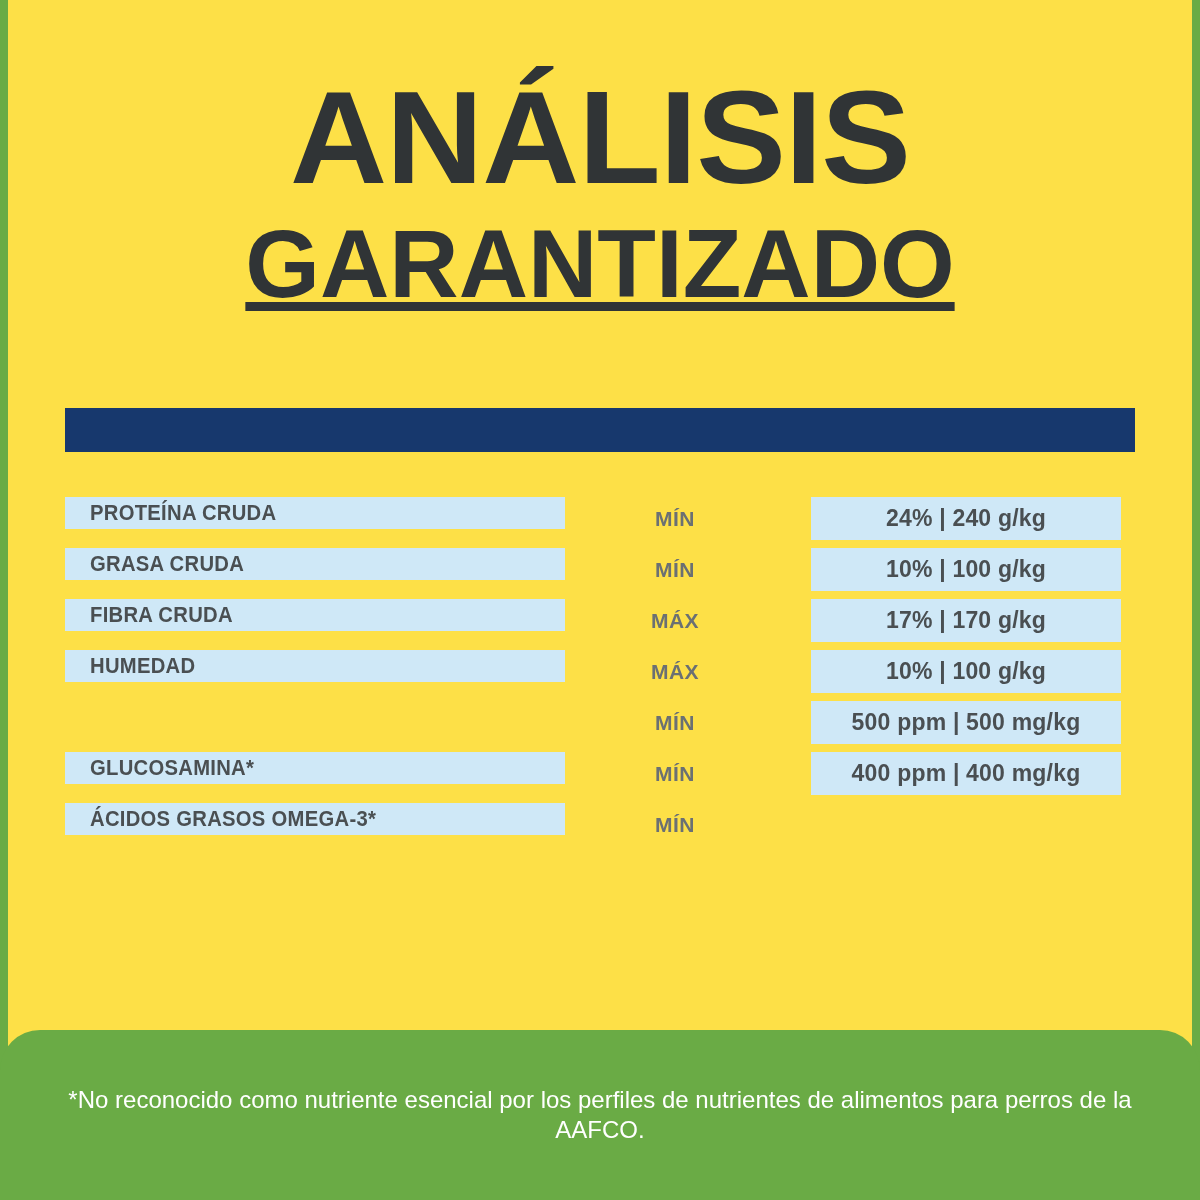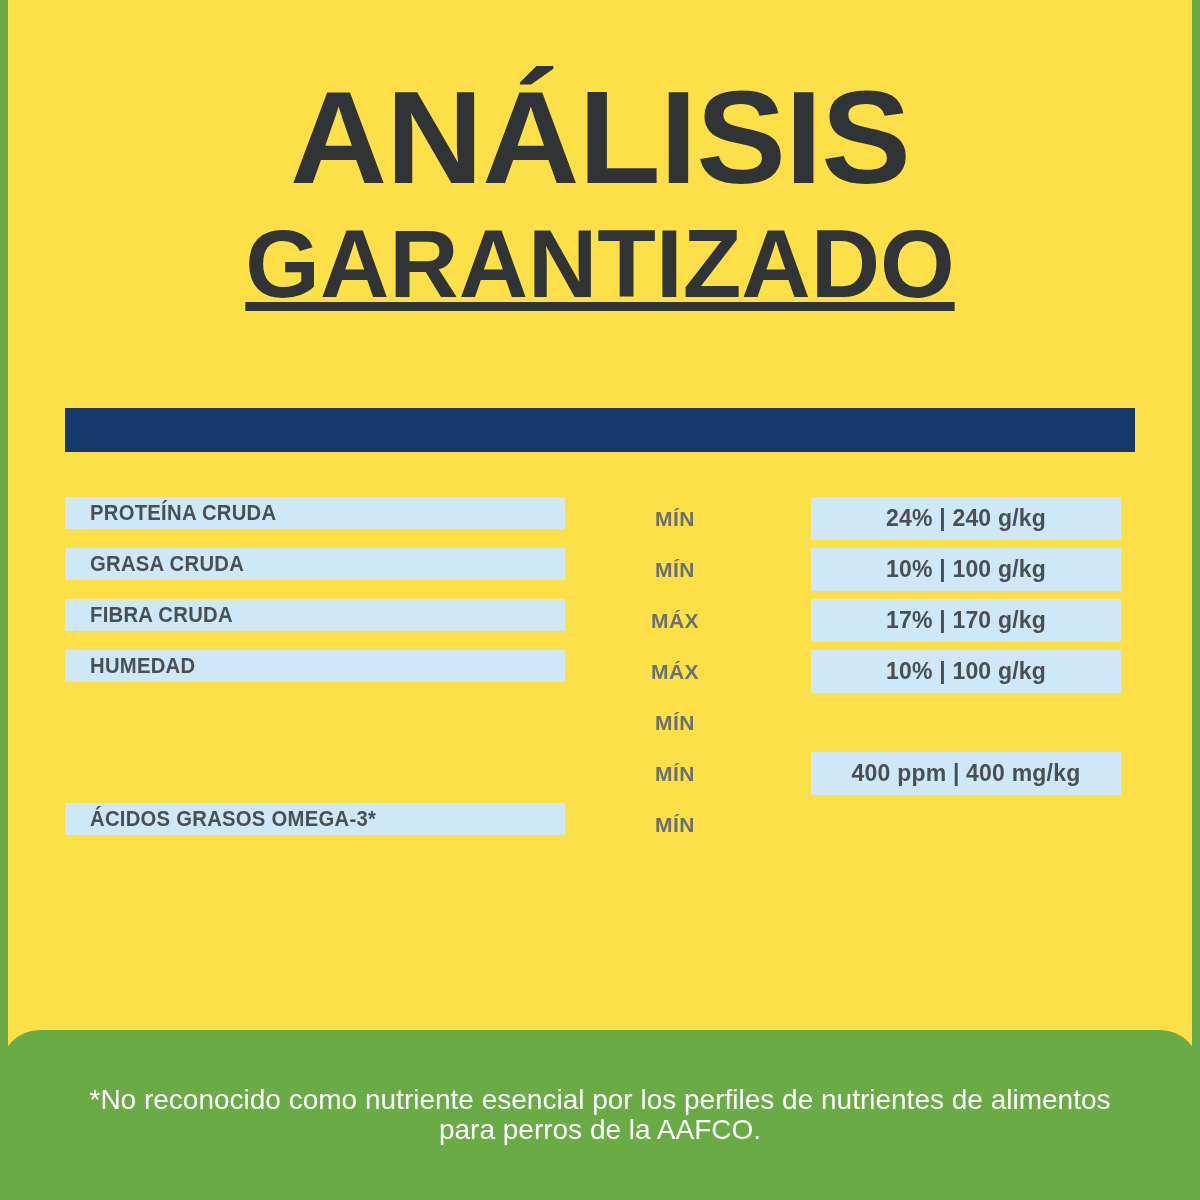--- a/index.html
+++ b/index.html
@@ -147,21 +147,21 @@
     height: 170px;
     background: #6aab45;
     border-top-left-radius: 40px;
     border-top-right-radius: 40px;
     display: flex;
     align-items: center;
     justify-content: center;
   }
   .footer span {
     color: #ffffff;
-    font-size: 28px;
+    font-size: 24px;
     text-align: center;
     padding: 0 60px;
     line-height: 30px;
     font-family: "Liberation Sans", sans-serif;
   }
 </style>
 </head>
 <body>
 
 <div class="page">
@@ -223,23 +223,29 @@
       </div>
       <div class="cell-value">
         <span>10% | 100 g/kg</span>
       </div>
     </div>
 
     <div class="row">
       <div class="cell-qual">
         <span>MÍN</span>
       </div>
-    </div>
-
-    <div class="row">
+      <div class="cell-value">
+        <span>500 ppm | 500 mg/kg</span>
+      </div>
+    </div>
+
+    <div class="row">
+      <div class="cell-name">
+        <span>GLUCOSAMINA*</span>
+      </div>
       <div class="cell-qual">
         <span>MÍN</span>
       </div>
       <div class="cell-value">
         <span>400 ppm | 400 mg/kg</span>
       </div>
     </div>
 
     <div class="row">
       <div class="cell-name">

